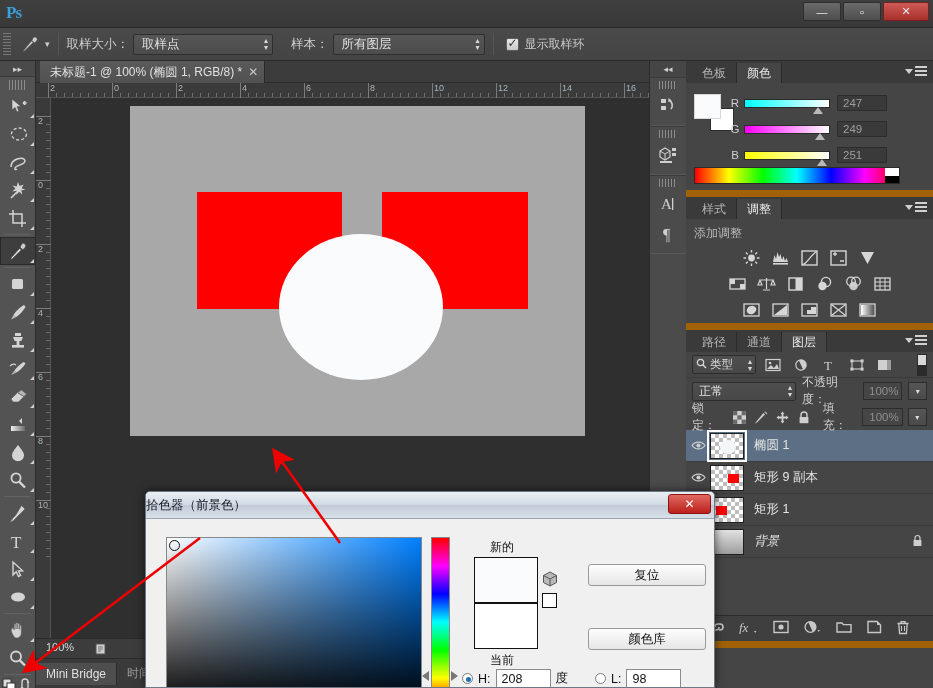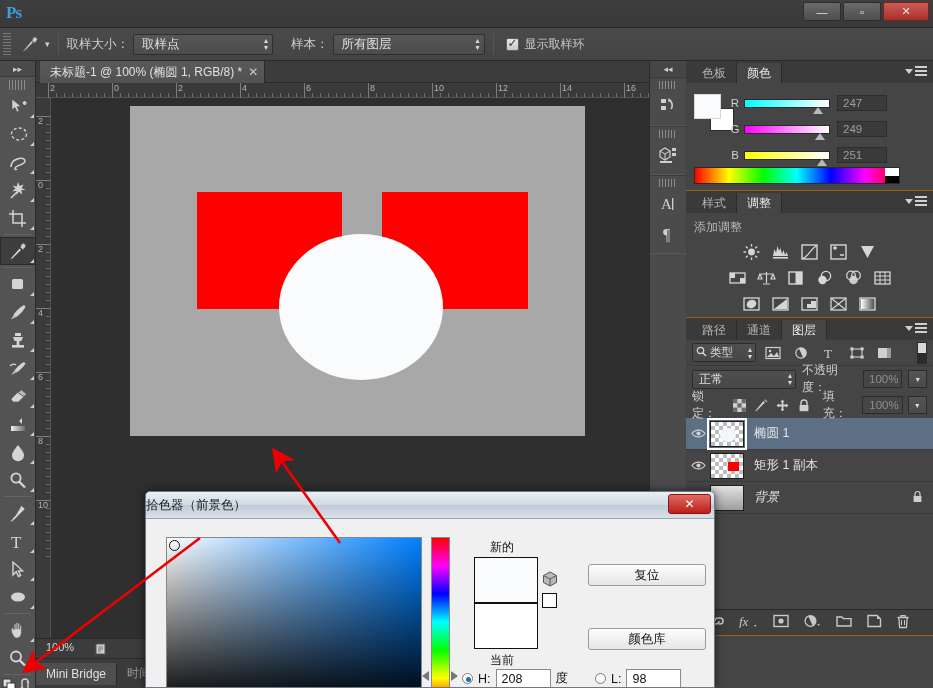--- a/index.html
+++ b/index.html
@@ -118,21 +118,21 @@
   
   .icondock { position: absolute; left: 649px; top: 61px; width: 37px; height: 627px; background: #4b4b4b; border-left: 1px solid #2b2b2b;}
   .idock-head { height: 16px; background: #464646; display:flex;align-items:center;justify-content:center;color:#cfcfcf;font-size:9px;}
   .idock-grp { border-top: 1px solid #3a3a3a; border-bottom: 1px solid #585858; padding-bottom: 4px;}
   .idock-grip { height: 8px; margin: 3px auto 2px; width: 18px;
     background-image: repeating-linear-gradient(to right, #8c8c8c 0px, #8c8c8c 1px, transparent 1px, transparent 3px);}
   .idock-item { height: 30px; display: flex; align-items: center; justify-content: center; }
 
   
   .rightpanels { position: absolute; left: 686px; top: 61px; width: 247px; height: 627px; background: #454545; }
-  .panel { background: #454545; border-bottom: 1px solid #a16207; position: relative; }
+  .panel { background: #454545; border-bottom: 7px solid #a16207; position: relative; }
   .panel-tabs { height: 22px; background: #3a3a3a; display: flex; align-items: flex-end; padding-left: 6px; position: relative;}
   .ptab { height: 20px; padding: 0 10px; display: flex; align-items: center; font-size: 12px; color: #b4b4b4; border-right: 1px solid #2a2a2a;}
   .ptab.active { background: #454545; color: #e9e9e9; }
   .pmenu { position: absolute; right: 6px; top: 5px; display:flex; gap:2px; align-items:center;}
   .pmenu .bars { width: 12px; height: 10px;
     background-image: repeating-linear-gradient(to bottom, #d0d0d0 0px, #d0d0d0 2px, transparent 2px, transparent 4px); }
   .pmenu .tri { width:0;height:0;border-left:4px solid transparent;border-right:4px solid transparent;border-top:5px solid #d0d0d0;}
 
   
   .color-body { height: 107px; position: relative; }
@@ -961,21 +961,33 @@
           <div class="layer-row">
             <span class="eye">
               <svg width="15" height="11" viewBox="0 0 15 11">
                 <path d="M1 5.5 C4 1 11 1 14 5.5 C11 10 4 10 1 5.5 Z" fill="none" stroke="#cfcfcf" stroke-width="1.1"></path>
                 <circle cx="7.5" cy="5.5" r="2.1" fill="#cfcfcf"></circle>
               </svg>
             </span>
             <span class="thumb">
               <div style="position:absolute;left:17px;top:8px;width:11px;height:9px;background:#fe0000"></div>
             </span>
-            <span class="layer-name">矩形 1 副本</span>
+            <span class="layer-name">矩形 9 副本</span>
+          </div>
+          <div class="layer-row">
+            <span class="eye">
+              <svg width="15" height="11" viewBox="0 0 15 11">
+                <path d="M1 5.5 C4 1 11 1 14 5.5 C11 10 4 10 1 5.5 Z" fill="none" stroke="#cfcfcf" stroke-width="1.1"></path>
+                <circle cx="7.5" cy="5.5" r="2.1" fill="#cfcfcf"></circle>
+              </svg>
+            </span>
+            <span class="thumb">
+              <div style="position:absolute;left:5px;top:8px;width:11px;height:9px;background:#fe0000"></div>
+            </span>
+            <span class="layer-name">矩形 1</span>
           </div>
           <div class="layer-row">
             <span class="eye">
               <svg width="15" height="11" viewBox="0 0 15 11">
                 <path d="M1 5.5 C4 1 11 1 14 5.5 C11 10 4 10 1 5.5 Z" fill="none" stroke="#cfcfcf" stroke-width="1.1"></path>
                 <circle cx="7.5" cy="5.5" r="2.1" fill="#cfcfcf"></circle>
               </svg>
             </span>
             <span class="thumb" style="background: linear-gradient(rgb(226, 226, 226), rgb(157, 157, 157));"></span>
             <span class="layer-name" style="font-style: italic;">背景</span>

